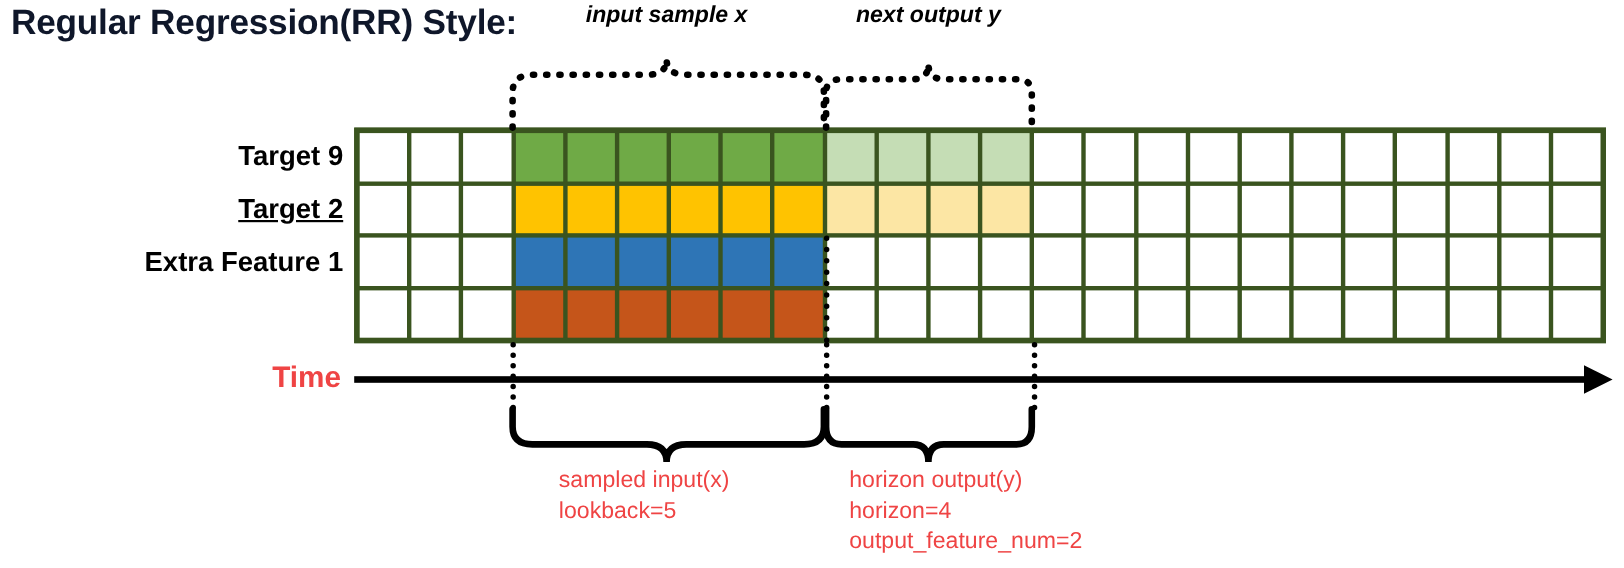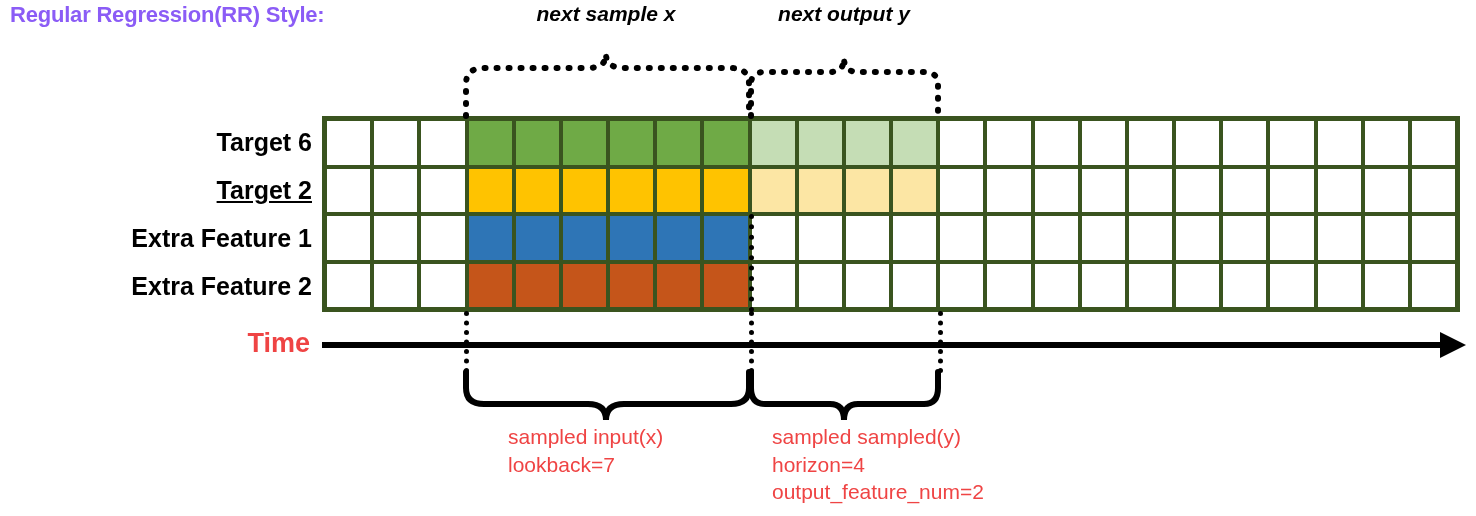--- a/index.html
+++ b/index.html
@@ -10,23 +10,23 @@
     width: 1476px; height: 516px;
     position: relative;
     font-family: "Liberation Sans", sans-serif;
     overflow: hidden;
   }
   #stage { position: absolute; inset: 0; }
 
   .title {
     position: absolute;
     left: 10px; top: 2px;
-    font-size: 22px;
+    font-size: 32px;
     font-weight: 700;
-    color: #8b5cf6;
+    color: #0f172a;
     letter-spacing: -0.2px;
     white-space: nowrap;
   }
 
   
   .row-label {
     position: absolute;
     right: 0;
     width: 300px;
     text-align: right;
@@ -113,24 +113,23 @@
   .caption div { display: block; }
 </style>
 </head>
 <body>
 
 <div id="stage">
 
   <div class="title">Regular Regression(RR) Style:</div>
 
   <div class="labels-col">
-    <div class="row-label" style="top:128px;">Target 6</div>
+    <div class="row-label" style="top:128px;">Target 9</div>
     <div class="row-label" style="top:176px;text-decoration:underline;">Target 2</div>
     <div class="row-label" style="top:224px;">Extra Feature 1</div>
-    <div class="row-label" style="top:272px;">Extra Feature 2</div>
   </div>
 
   <div class="grid" id="grid">
       <div class="cell" style="background: rgb(255, 255, 255);"></div>
       <div class="cell" style="background: rgb(255, 255, 255);"></div>
       <div class="cell" style="background: rgb(255, 255, 255);"></div>
       <div class="cell" style="background: rgb(111, 170, 70);"></div>
       <div class="cell" style="background: rgb(111, 170, 70);"></div>
       <div class="cell" style="background: rgb(111, 170, 70);"></div>
       <div class="cell" style="background: rgb(111, 170, 70);"></div>
@@ -239,26 +238,26 @@
 
     <path d="M 466,116 L 466,84 Q 466,68 484,68 L 588,68 Q 606,68 606,54 Q 606,68 624,68 L 731,68 Q 749,68 749,84 L 749,116" fill="none" stroke="#000" stroke-width="6" stroke-linecap="round" stroke-dasharray="1 11"></path>
 
     <path d="M 751,116 L 751,84 Q 751,72 765,72 L 830,72 Q 844,72 844,58 Q 844,72 858,72 L 924,72 Q 938,72 938,84 L 938,116" fill="none" stroke="#000" stroke-width="6" stroke-linecap="round" stroke-dasharray="1 11"></path>
 
     <path d="M 466,372 L 466,388 Q 466,404 484,404 L 588,404 Q 606,404 606,420 Q 606,404 624,404 L 731,404 Q 749,404 749,388 L 749,372" fill="none" stroke="#000" stroke-width="6" stroke-linecap="round"></path>
 
     <path d="M 751,372 L 751,388 Q 751,404 765,404 L 830,404 Q 844,404 844,420 Q 844,404 858,404 L 924,404 Q 938,404 938,388 L 938,372" fill="none" stroke="#000" stroke-width="6" stroke-linecap="round"></path>
   </svg>
 
-  <div class="brace-cap" style="left:506px; top:2px; width:200px;">next sample x</div>
+  <div class="brace-cap" style="left:506px; top:2px; width:200px;">input sample x</div>
   <div class="brace-cap" style="left:744px; top:2px; width:200px;">next output y</div>
 
   <div class="caption" style="left:508px; top:423px;">
     <div>sampled input(x)</div>
-    <div>lookback=7</div>
+    <div>lookback=5</div>
   </div>
   <div class="caption" style="left:772px; top:423px;">
-    <div>sampled sampled(y)</div>
+    <div>horizon output(y)</div>
     <div>horizon=4</div>
     <div>output_feature_num=2</div>
   </div>
 
 </div>
 
 </body></html>

